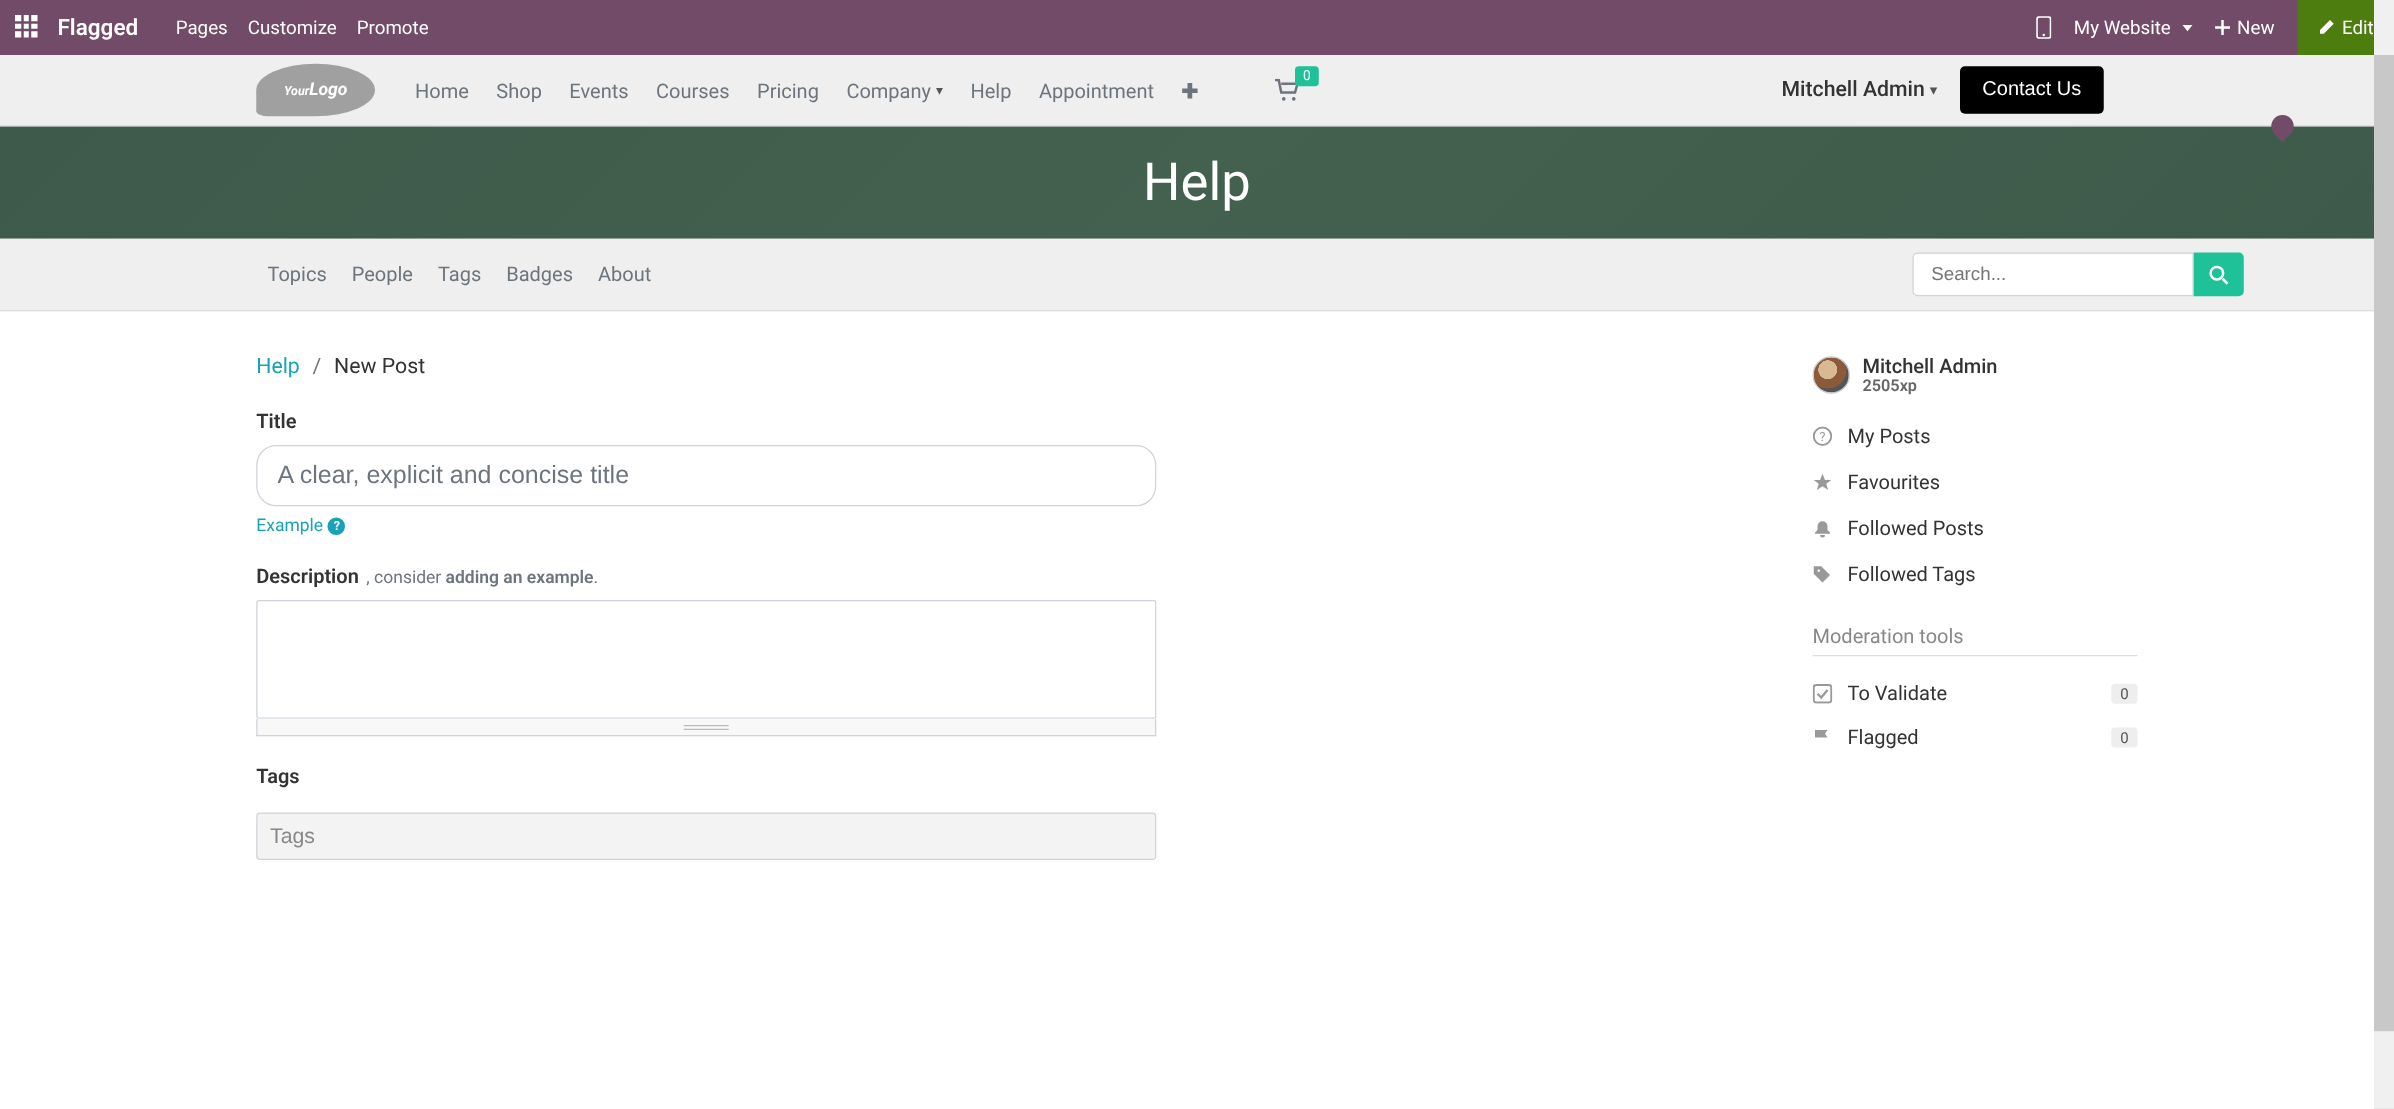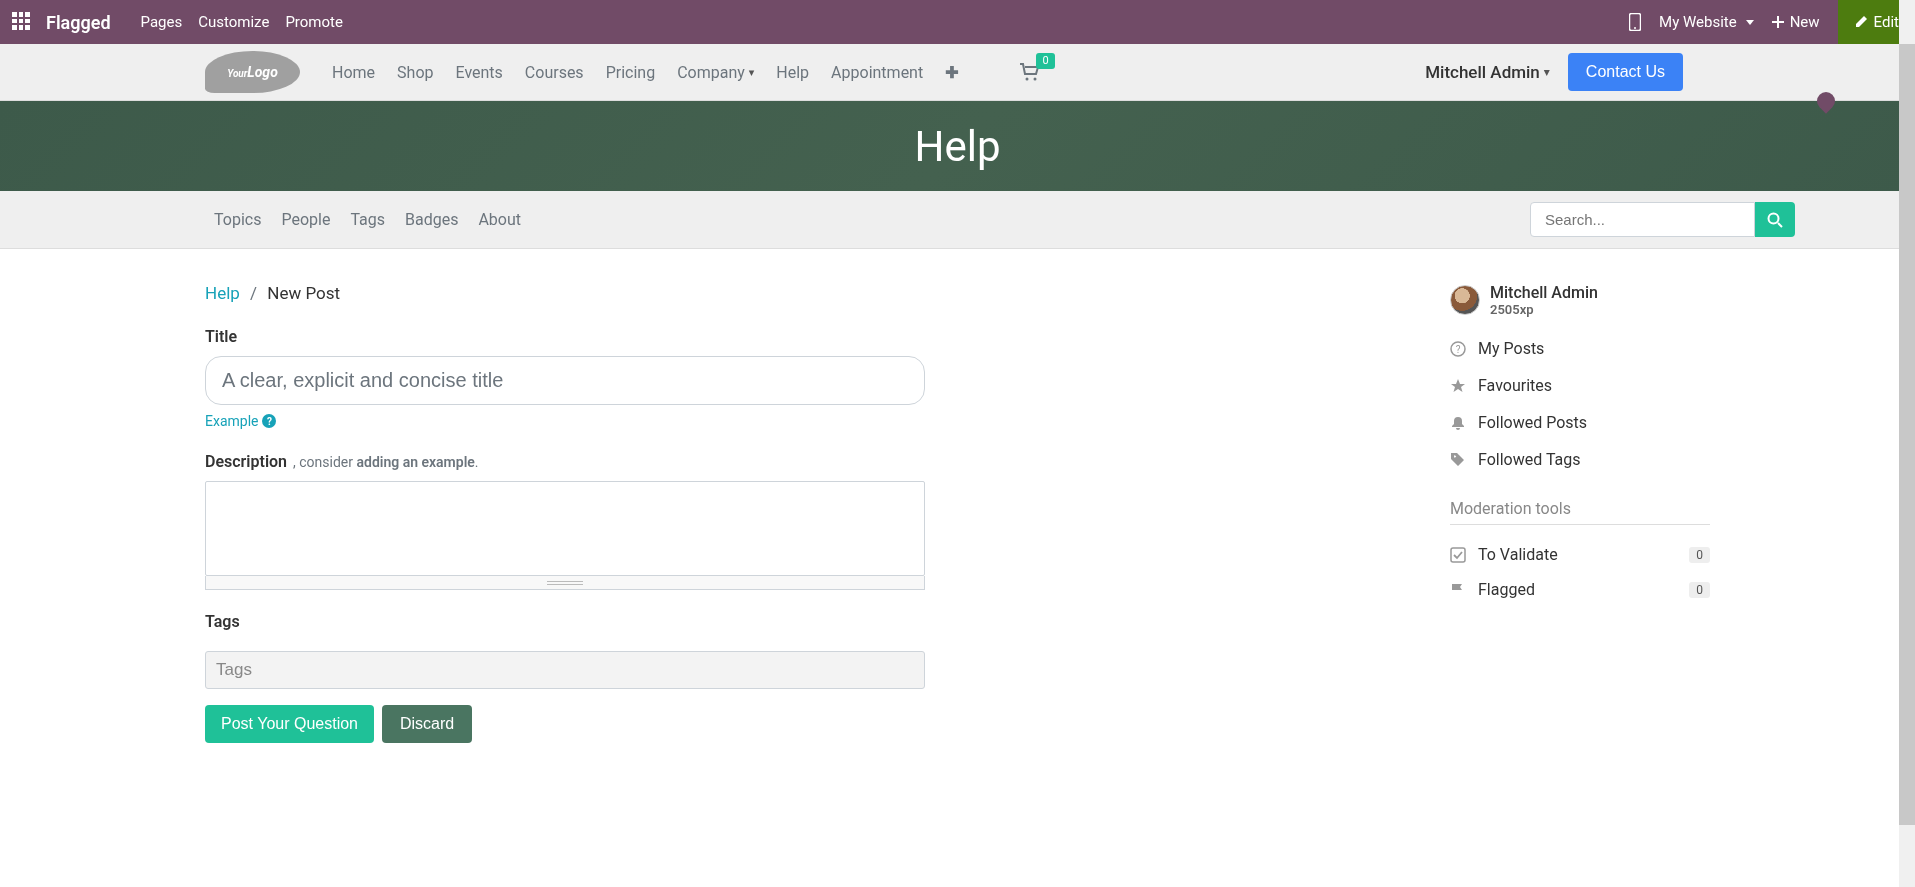--- a/index.html
+++ b/index.html
@@ -25,21 +25,21 @@
 .logo-text .your { font-size:10px; }
 .sitenav { display:flex; align-items:center; gap:22px; margin-left:32px; }
 .sitenav a { color:#6c757d; text-decoration:none; font-size:16px; cursor:pointer; display:flex; align-items:center; gap:4px; }
 .sitenav .dd-caret { font-size:11px; color:#555; }
 .sitenav .plus-icon { font-weight:bold; font-size:16px; color:#6c757d; }
 .cart { position:relative; color:#6c757d; margin-left:38px; cursor:pointer; }
 .cart .badge { position:absolute; top:-10px; right:-14px; background:#1FC198; color:#fff; font-size:11px; padding:0 6px; border-radius:3px; line-height:16px; }
 .siteheader .rightside { margin-left:auto; margin-right:232px; display:flex; align-items:center; gap:18px; }
 .siteheader .user { color:#333; font-weight:500; font-size:17px; cursor:pointer; display:flex; align-items:center; gap:4px; }
 .siteheader .user .dd-caret { font-size:12px; color:#555; }
-.contact-btn { background:#3b82f6; color:#fff; border:none; padding:10px 18px; border-radius:4px; font-size:16px; cursor:pointer; }
+.contact-btn { background:#000000; color:#fff; border:none; padding:10px 18px; border-radius:4px; font-size:16px; cursor:pointer; }
 .droplet { position:absolute; top:48px; right:80px; width:18px; height:18px; background:#714B67; border-radius:50% 50% 50% 0; transform:rotate(-45deg); }
 
 
 .hero { background:linear-gradient(135deg,#3d5a4a 0%,#44614f 50%,#3d5a4a 100%); height:90px; display:flex; align-items:center; justify-content:center; }
 .hero h1 { color:#fff; font-size:42px; font-weight:400; }
 
 
 .subnav { background:#EFEFEF; border-bottom:1px solid #ddd; height:58px; display:flex; align-items:center; padding:0 120px 0 214px; }
 .subnav .tabs { display:flex; gap:20px; }
 .subnav .tabs a { color:#6c757d; text-decoration:none; font-size:16px; cursor:pointer; }
@@ -231,24 +231,20 @@
     <div class="desc-box"></div>
     <div class="desc-resize">
         <div class="grip"></div>
       </div>
 
     <div class="tags-section">
       <label class="form-label">Tags</label>
       <input class="tags-input" type="text" placeholder="Tags" style="">
     </div>
 
-    <div class="btnrow">
-      <button class="btn-primary">Post Your Question</button>
-      <button class="btn-secondary">Discard</button>
-    </div>
   </div>
 
   <div class="rightcol">
     <div class="userblock">
       <div class="avatar"></div>
       <div>
         <div class="name">Mitchell Admin</div>
         <div class="xp">2505xp</div>
       </div>
     </div>

